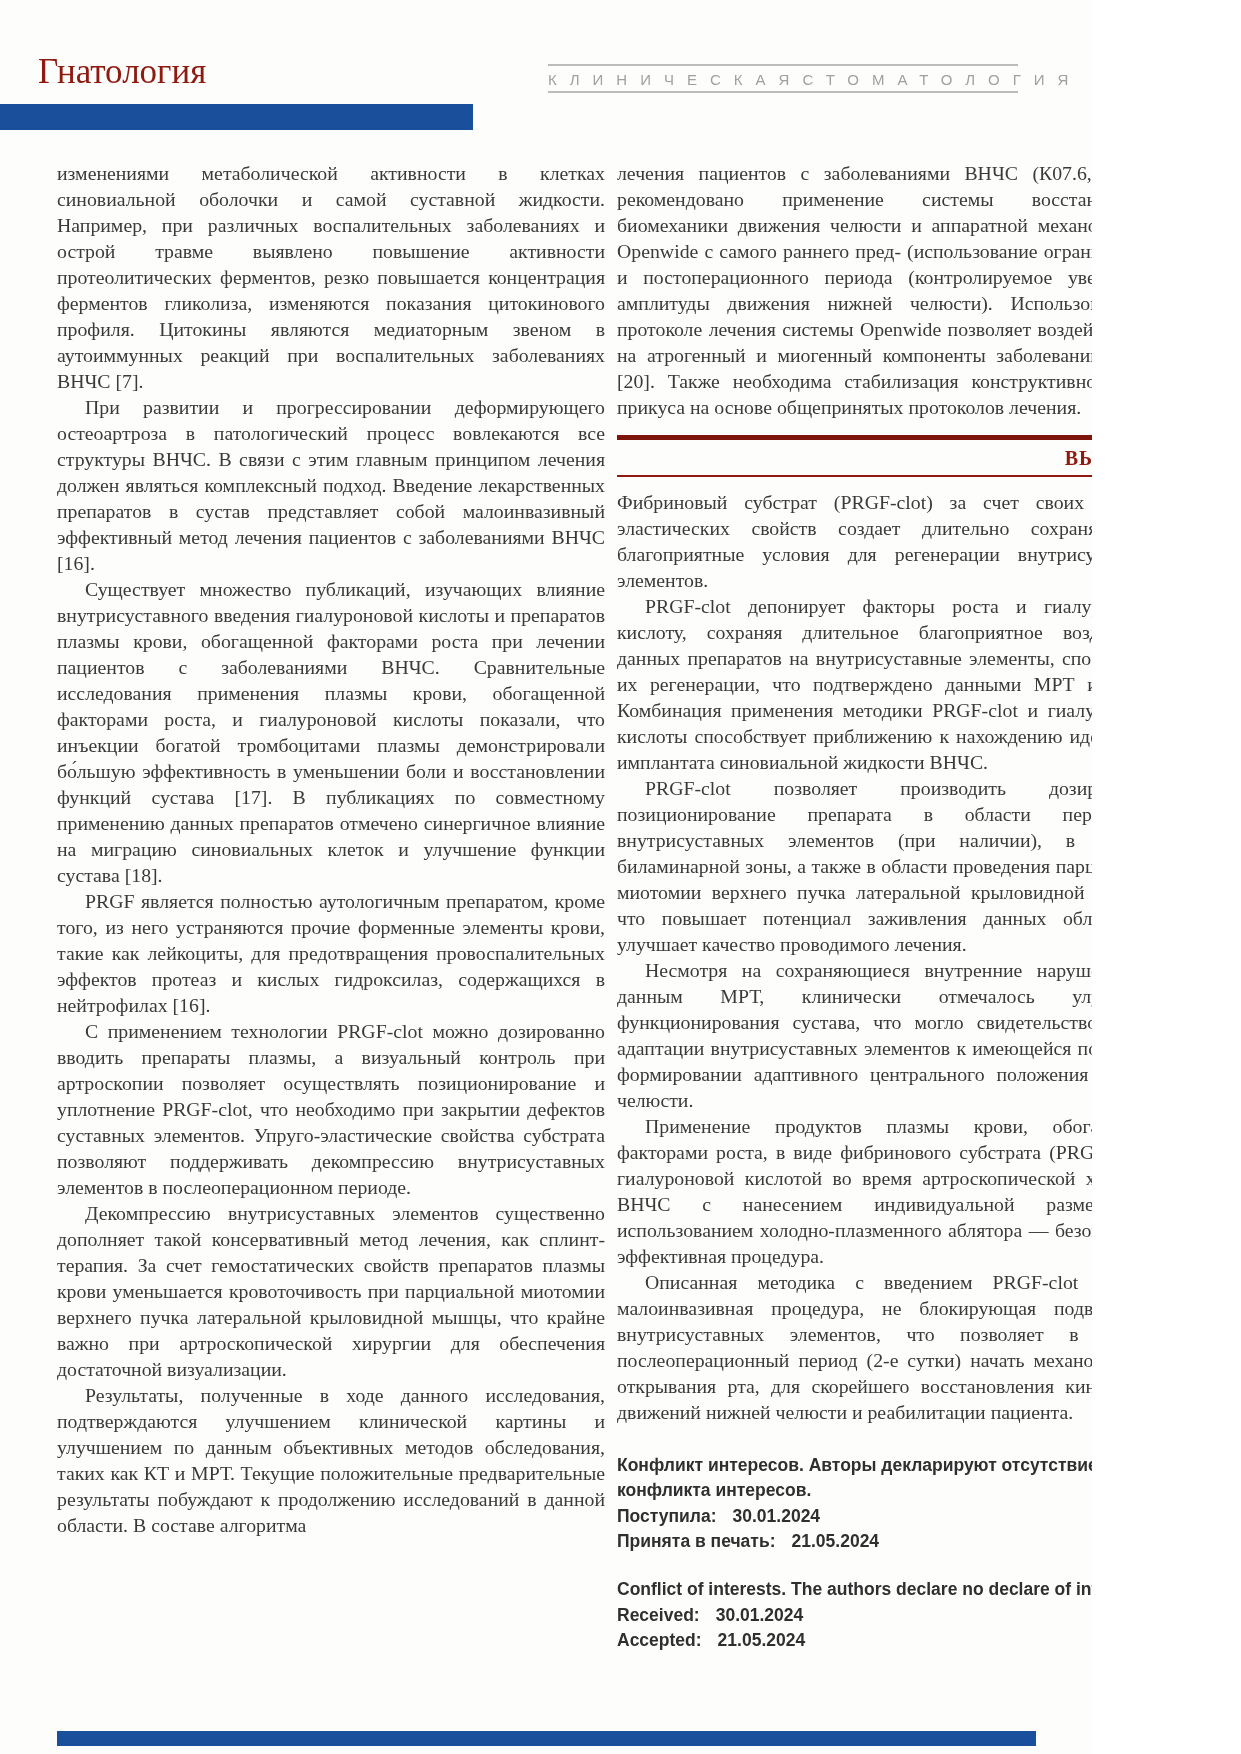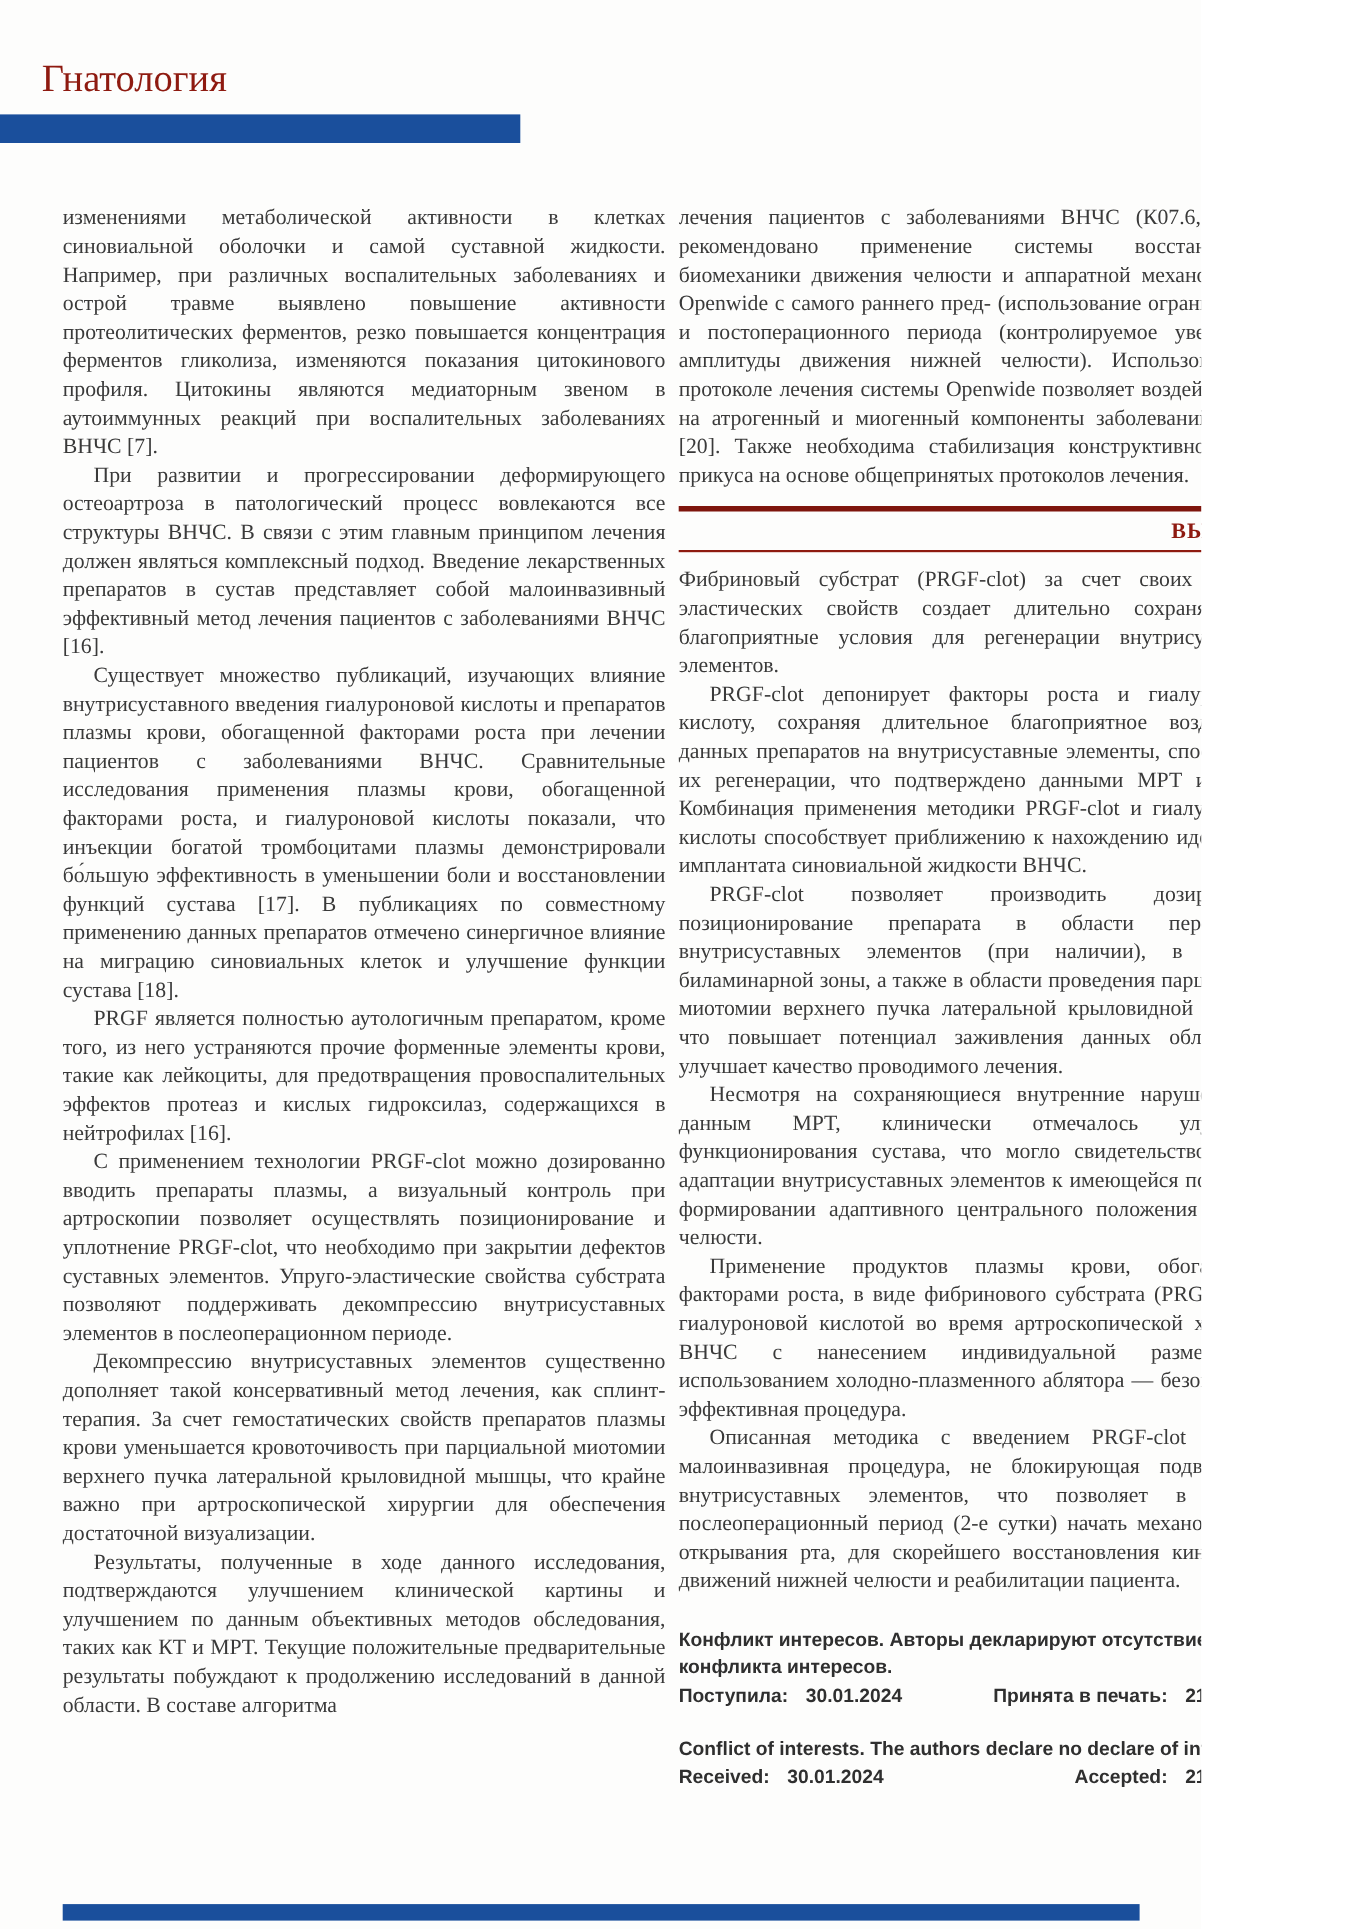--- a/index.html
+++ b/index.html
@@ -17,51 +17,55 @@
   .issue-year{color:#1a4f9c;}
   .issue-vol{color:#8e1a10;}
   .issue-sup{font-size:11px;vertical-align:9px;letter-spacing:0.5px;}
   .issue-num{color:#c0271b;}
   .issue-months{color:#1a4f9c;}
   .hr-row2{border-top:2px solid #bcbcbc;border-bottom:2px solid #bcbcbc;display:flex;
            justify-content:space-between;color:#a0a0a0;font-size:15px;letter-spacing:13px;
            padding:5px 0 3px;font-family:"Liberation Sans","DejaVu Sans",sans-serif;}
   .hr-row2 span{white-space:nowrap;}
   
-  .columns{position:absolute;left:57px;top:160px;width:1108px;display:flex;gap:12px;margin-top:25px;}
+  .columns{position:absolute;left:57px;top:160px;width:1108px;display:flex;gap:12px;}
   .col{flex:1;min-width:0;font-size:19.8px;line-height:26px;color:#3a3a3a;
        text-align:justify;hyphens:auto;-webkit-hyphens:auto;}
   .col p{margin:0;text-indent:28px;}
   .col > p:first-child, .rc-top > p:first-child, .concl > p:first-child{text-indent:0;}
   
   .concl-head{margin-top:15px;border-top:5px solid #7e150d;}
   .concl-head h2{margin:5px 0 0 0;padding:0 0 4px 0;font-size:20px;font-weight:bold;
                  color:#8e1a10;letter-spacing:1px;border-bottom:2px solid #8e1a10;
                  font-family:"Liberation Serif","DejaVu Serif",serif;text-align:right;}
   .concl{margin-top:12px;}
   
   .footer-meta{margin-top:28px;font-family:"Liberation Sans","DejaVu Sans",sans-serif;
                font-size:17.5px;line-height:25px;color:#2f2f2f;text-align:left;hyphens:none;font-weight:bold;}
   .footer-meta p{margin:0;text-indent:0;}
-  .dates-row{display:flex;justify-content:space-between;margin-top:1px;}
+  .dates-row{display:flex;justify-content:space-between;margin-top:1px;flex-direction:column;}
   .date-group b{margin-right:16px;}
   .en-block{margin-top:23px;}
   
   .bottom-bar{position:absolute;left:57px;right:56px;bottom:8px;height:15px;background:#1a4f9c;}
 </style>
 </head>
 <body>
 
 <div class="page">
 
   <header>
     <div class="section-title">Гнатология</div>
     <div class="blue-bar"></div>
 
     <div class="header-right">
+      <div class="hr-row2">
+        <span>КЛИНИЧЕСКАЯ</span>
+        <span>СТОМАТОЛОГИЯ</span>
+      </div>
     </div>
   </header>
 
   <main class="columns">
     <div class="col">
         <p>изменениями метаболической активности в клетках синовиальной оболочки и самой суставной жидкости. Например, при различных воспалительных заболеваниях и острой травме выявлено повышение активности протеолитических ферментов, резко повышается концентрация ферментов гликолиза, изменяются показания цитокинового профиля. Цитокины являются медиаторным звеном в аутоиммунных реакций при воспалительных заболеваниях ВНЧС [7].</p>
         <p>При развитии и прогрессировании деформирующего остеоартроза в патологический процесс вовлекаются все структуры ВНЧС. В связи с этим главным принципом лечения должен являться комплексный подход. Введение лекарственных препаратов в сустав представляет собой малоинвазивный эффективный метод лечения пациентов с заболеваниями ВНЧС [16].</p>
         <p>Существует множество публикаций, изучающих влияние внутрисуставного введения гиалуроновой кислоты и препаратов плазмы крови, обогащенной факторами роста при лечении пациентов с заболеваниями ВНЧС. Сравнительные исследования применения плазмы крови, обогащенной факторами роста, и гиалуроновой кислоты показали, что инъекции богатой тромбоцитами плазмы демонстрировали бо́льшую эффективность в уменьшении боли и восстановлении функций сустава [17]. В публикациях по совместному применению данных препаратов отмечено синергичное влияние на миграцию синовиальных клеток и улучшение функции сустава [18].</p>
         <p>PRGF является полностью аутологичным препаратом, кроме того, из него устраняются прочие форменные элементы крови, такие как лейкоциты, для предотвращения провоспалительных эффектов протеаз и кислых гидроксилаз, содержащихся в нейтрофилах [16].</p>
         <p>С применением технологии PRGF-clot можно дозированно вводить препараты плазмы, а визуальный контроль при артроскопии позволяет осуществлять позиционирование и уплотнение PRGF-clot, что необходимо при закрытии дефектов суставных элементов. Упруго-эластические свойства субстрата позволяют поддерживать декомпрессию внутрисуставных элементов в послеоперационном периоде.</p>

